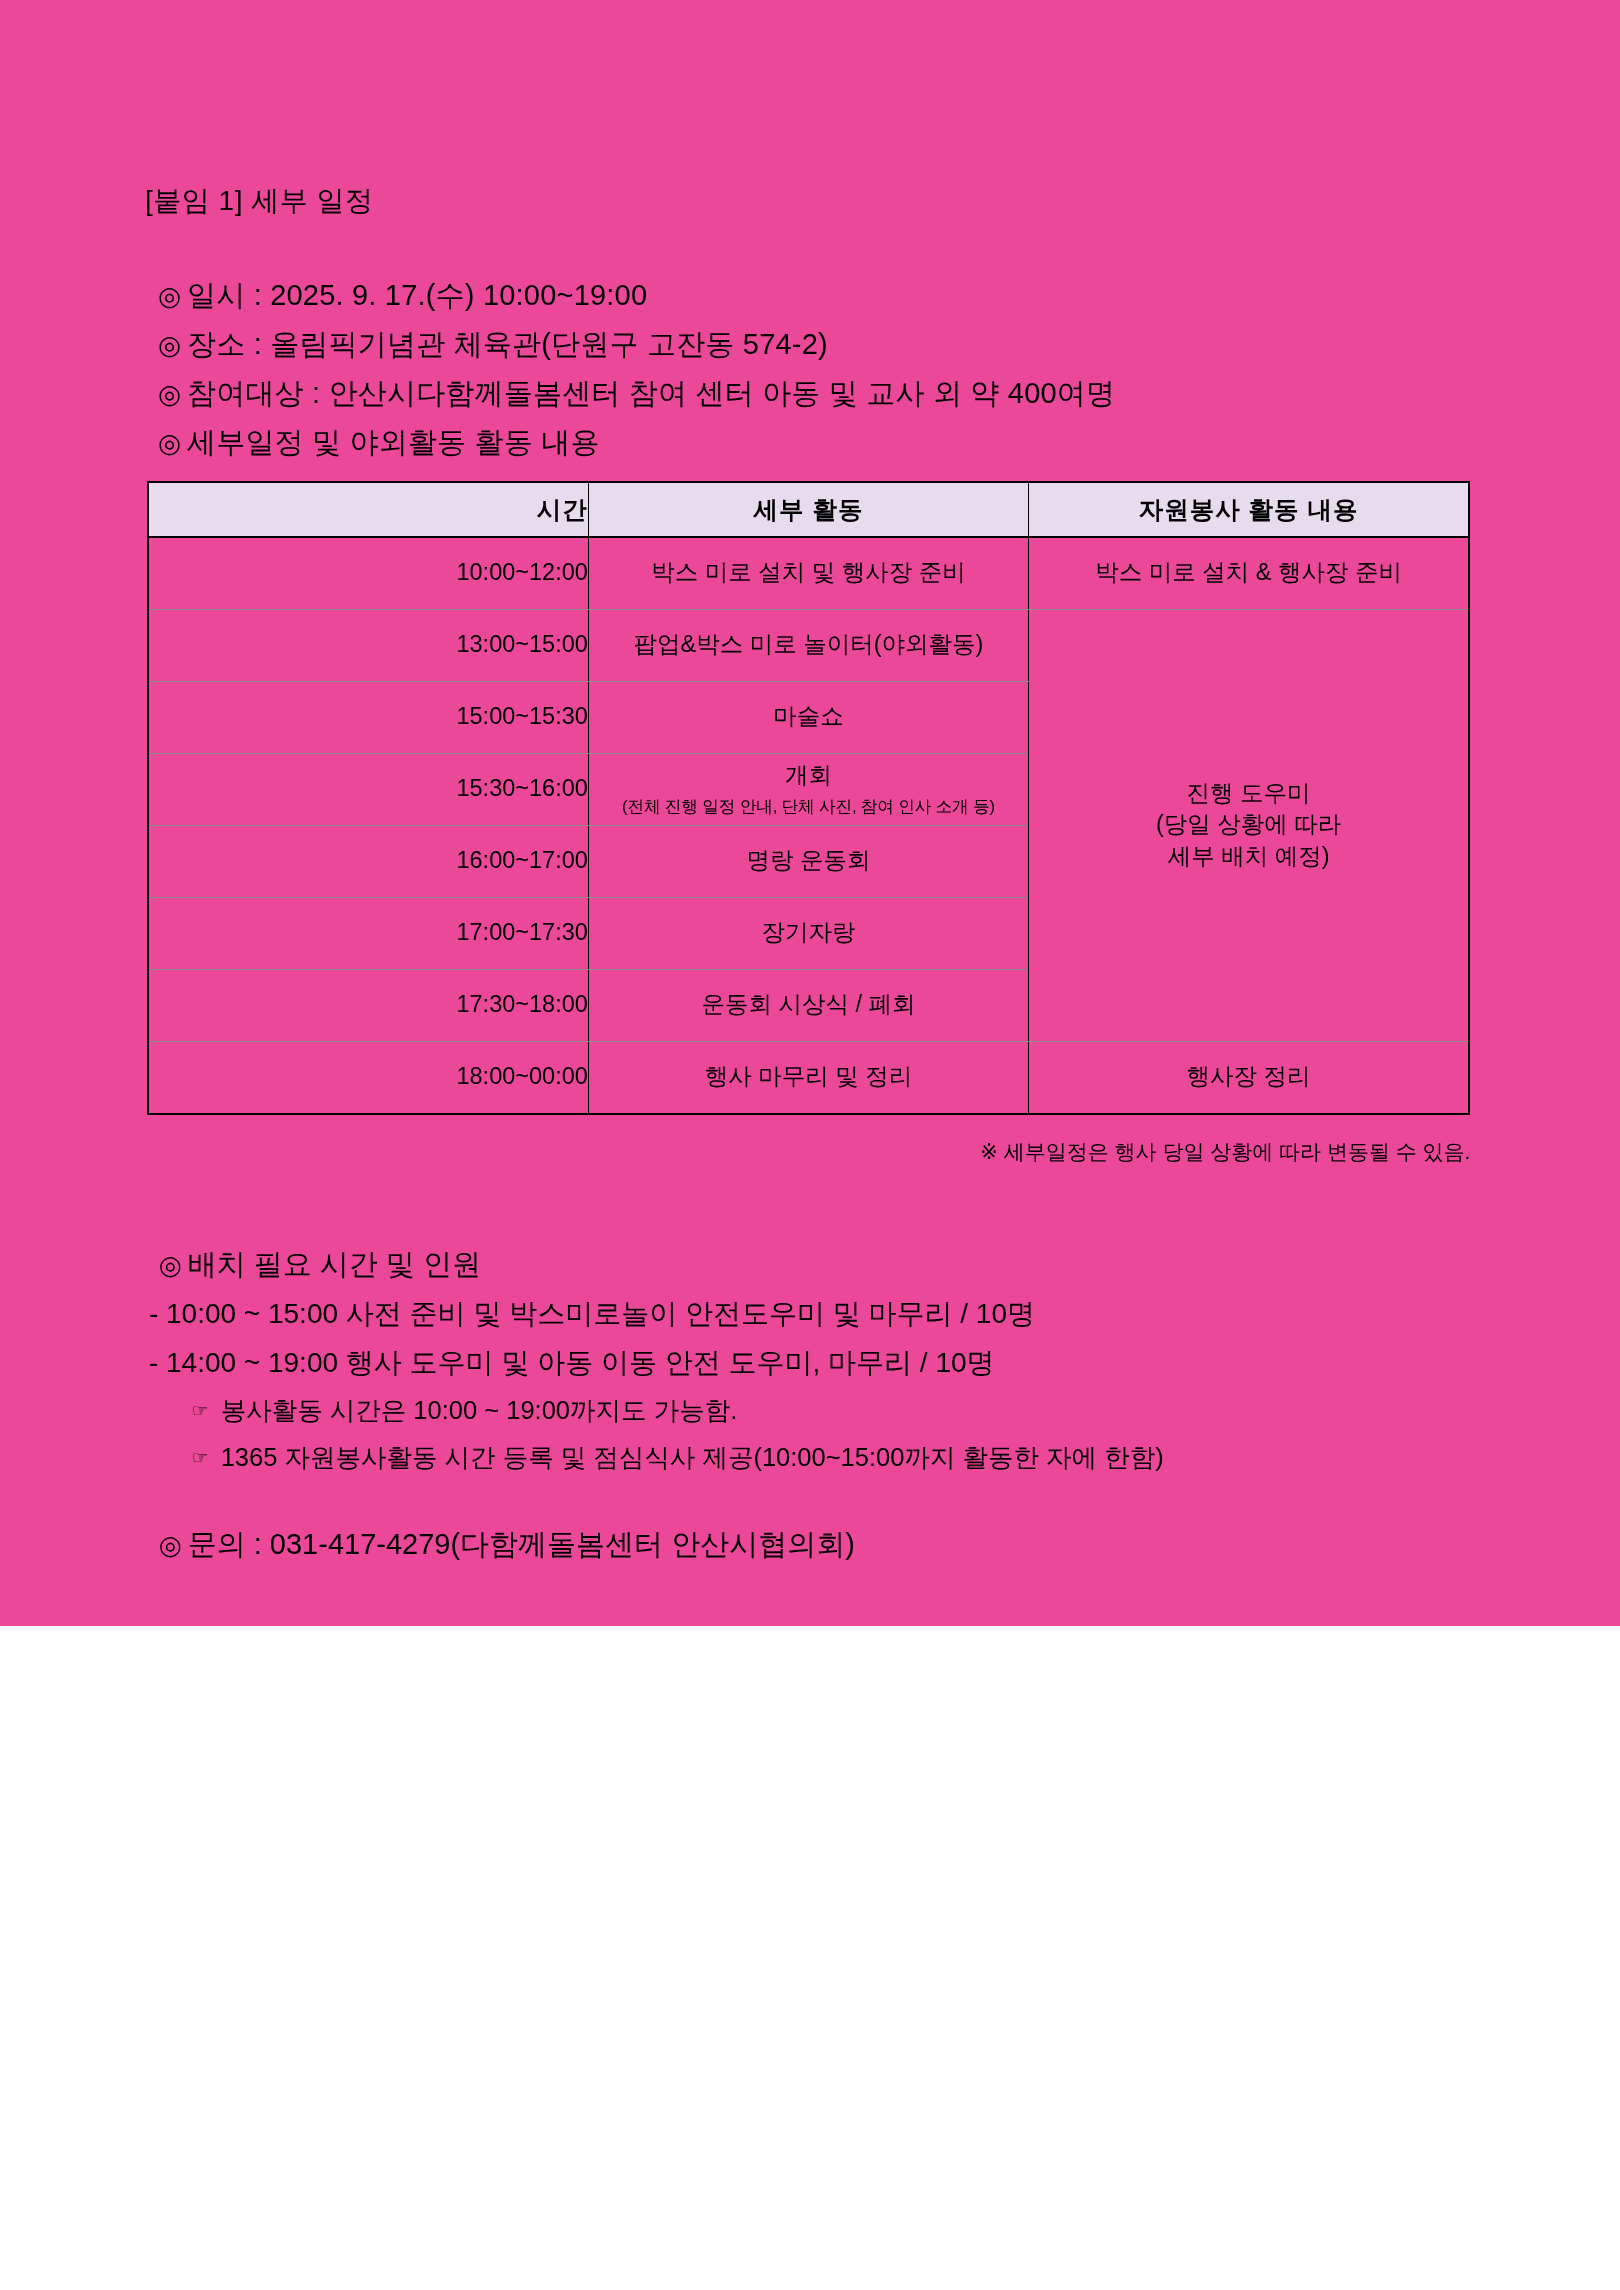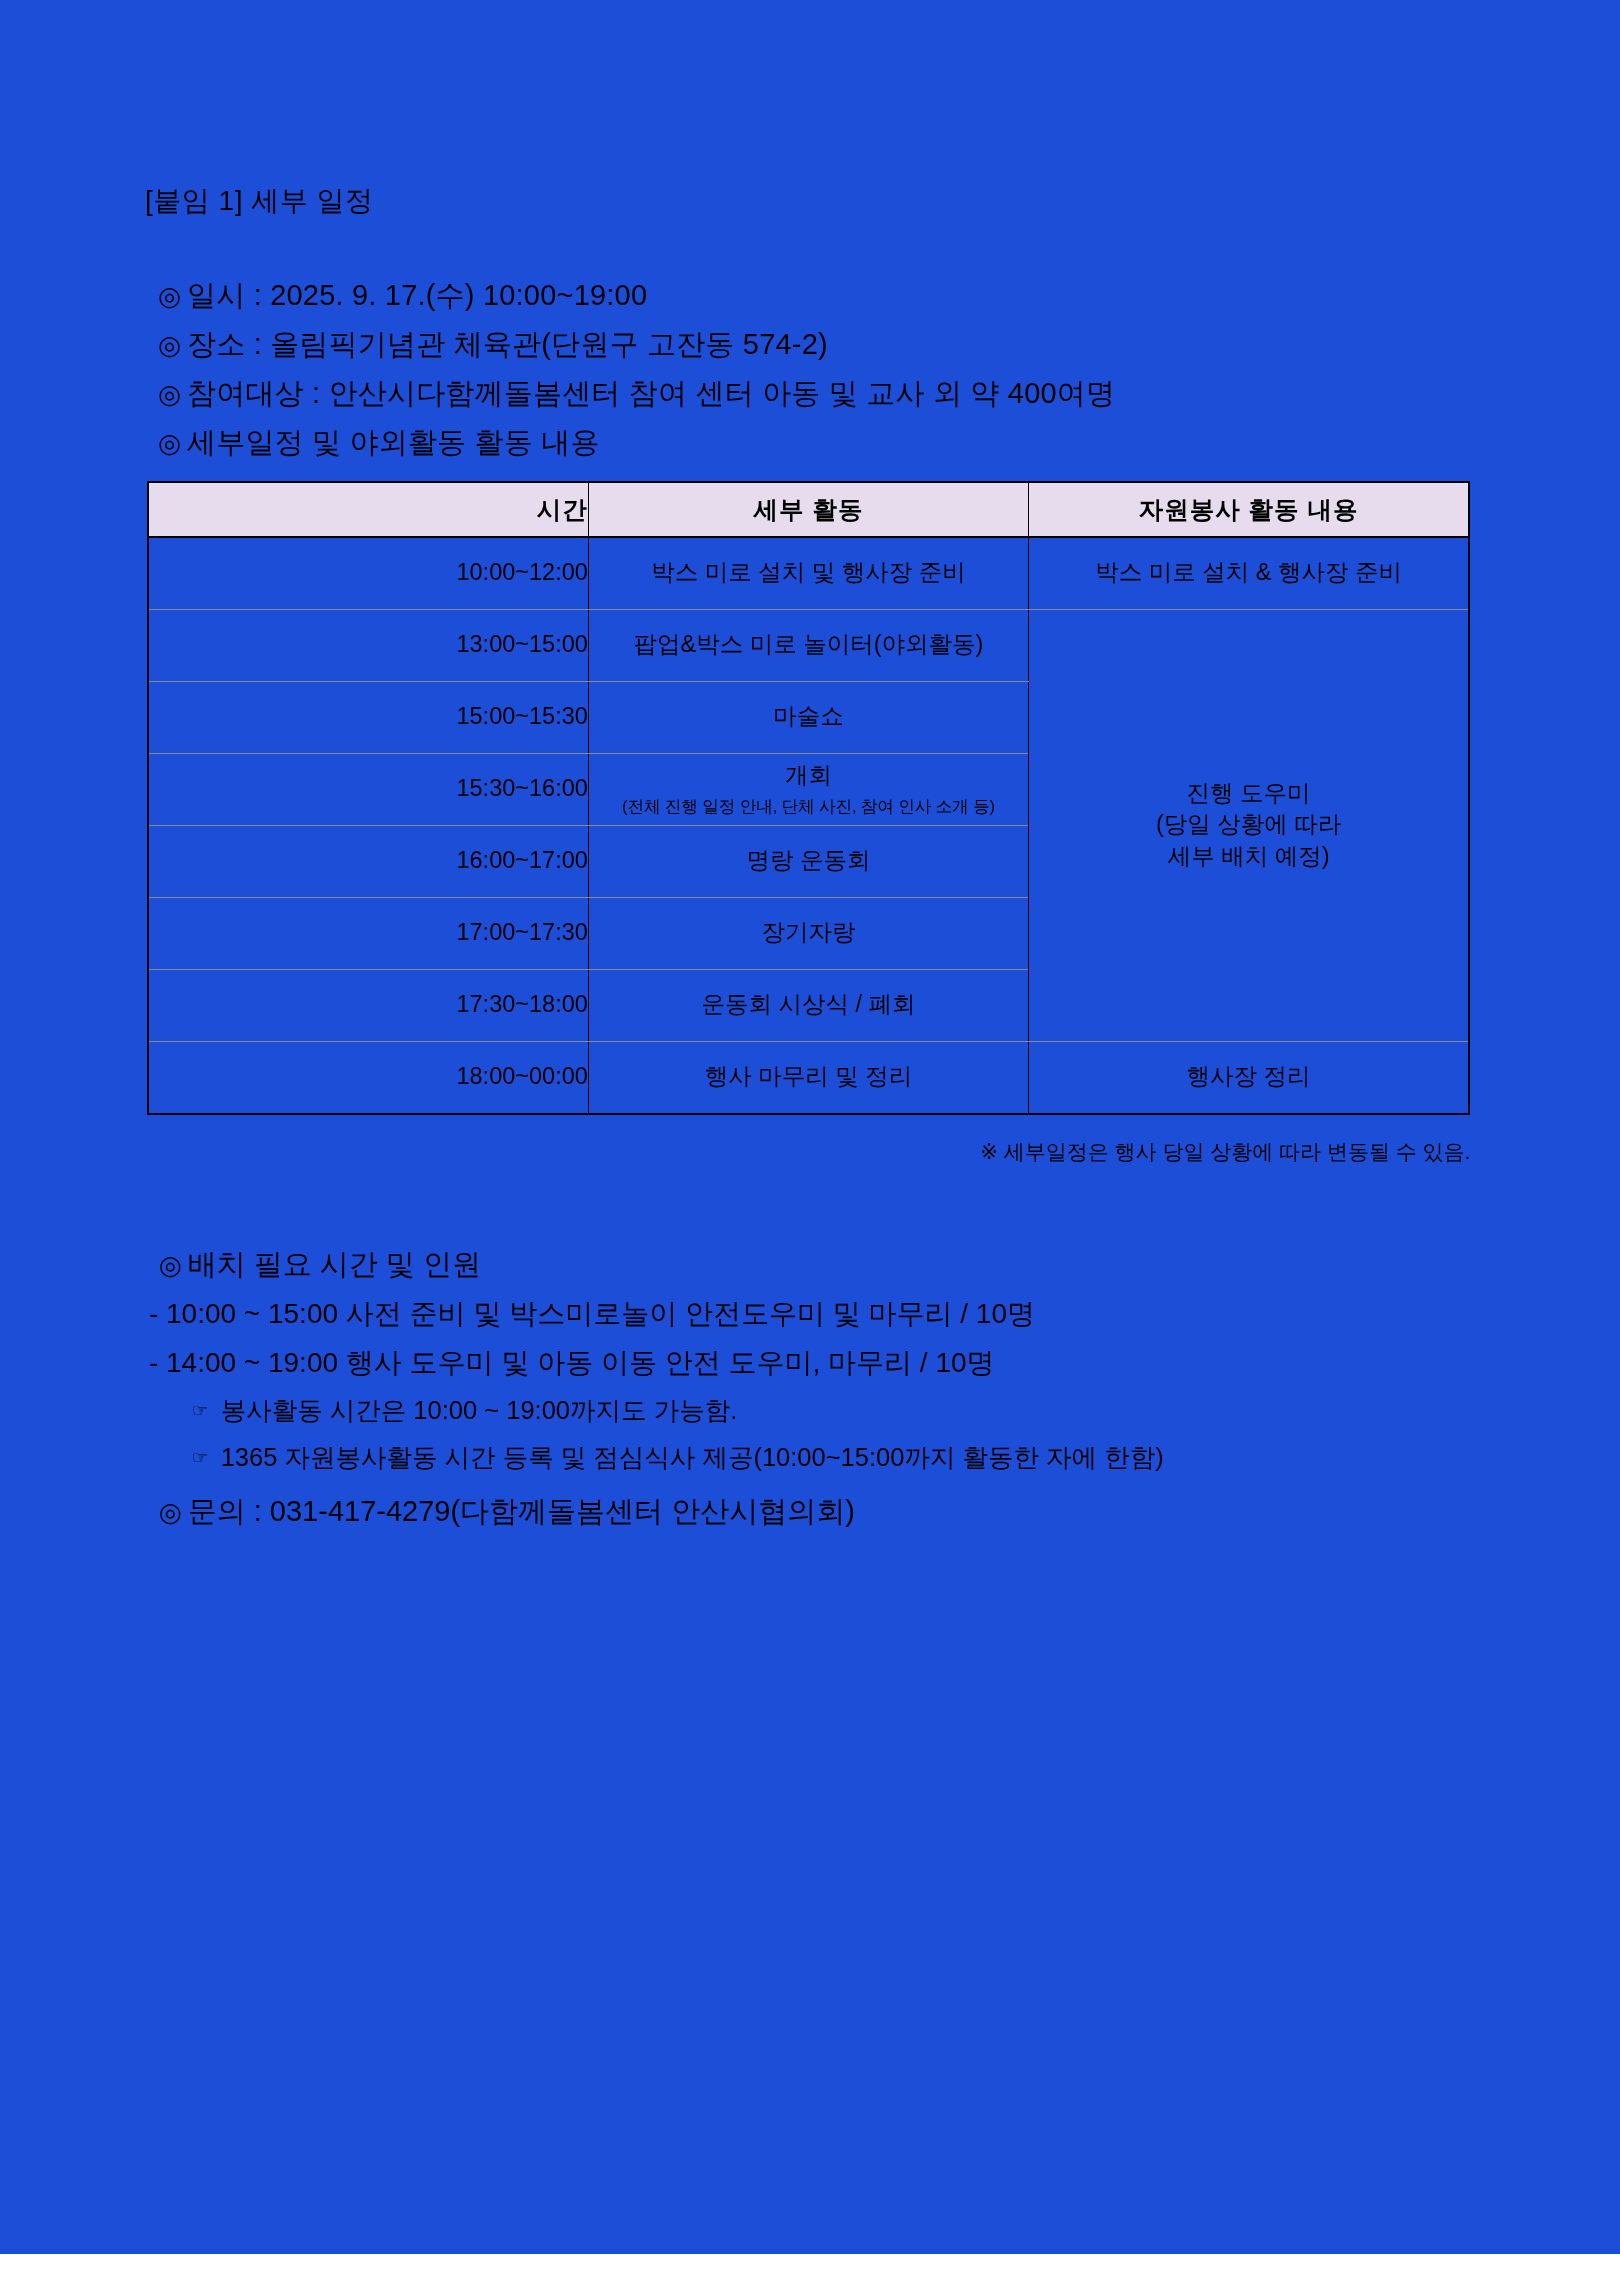--- a/index.html
+++ b/index.html
@@ -7,22 +7,22 @@
     padding: 0;
     background: #ffffff;
   }
   body {
     font-family: "Liberation Sans", "DejaVu Sans", sans-serif;
     color: #000000;
   }
   .page {
     position: relative;
     width: 1620px;
-    height: 2254px;
-    background: #1d4ed8;
+    height: 1626px;
+    background: #ec4899;
     box-sizing: border-box;
     padding: 0;
     overflow: hidden;
   }
   .content {
     position: absolute;
     left: 145px;
     top: 182px;
     width: 1343px;
   }
@@ -128,21 +128,22 @@
     white-space: nowrap;
   }
   .hand-icon {
     display: inline-block;
     width: 29px;
     font-size: 18.6px;
     vertical-align: 2px;
   }
   .contact-line {
     font-size: 29px;
-    line-height: 60px;
+    line-height: 32px;
+    margin-top: 47px;
     white-space: nowrap;
   }
 </style>
 </head>
 <body>
 
 <div class="page">
   <div class="content">
 
     <div class="attachment-title">[붙임 1] 세부 일정</div>

